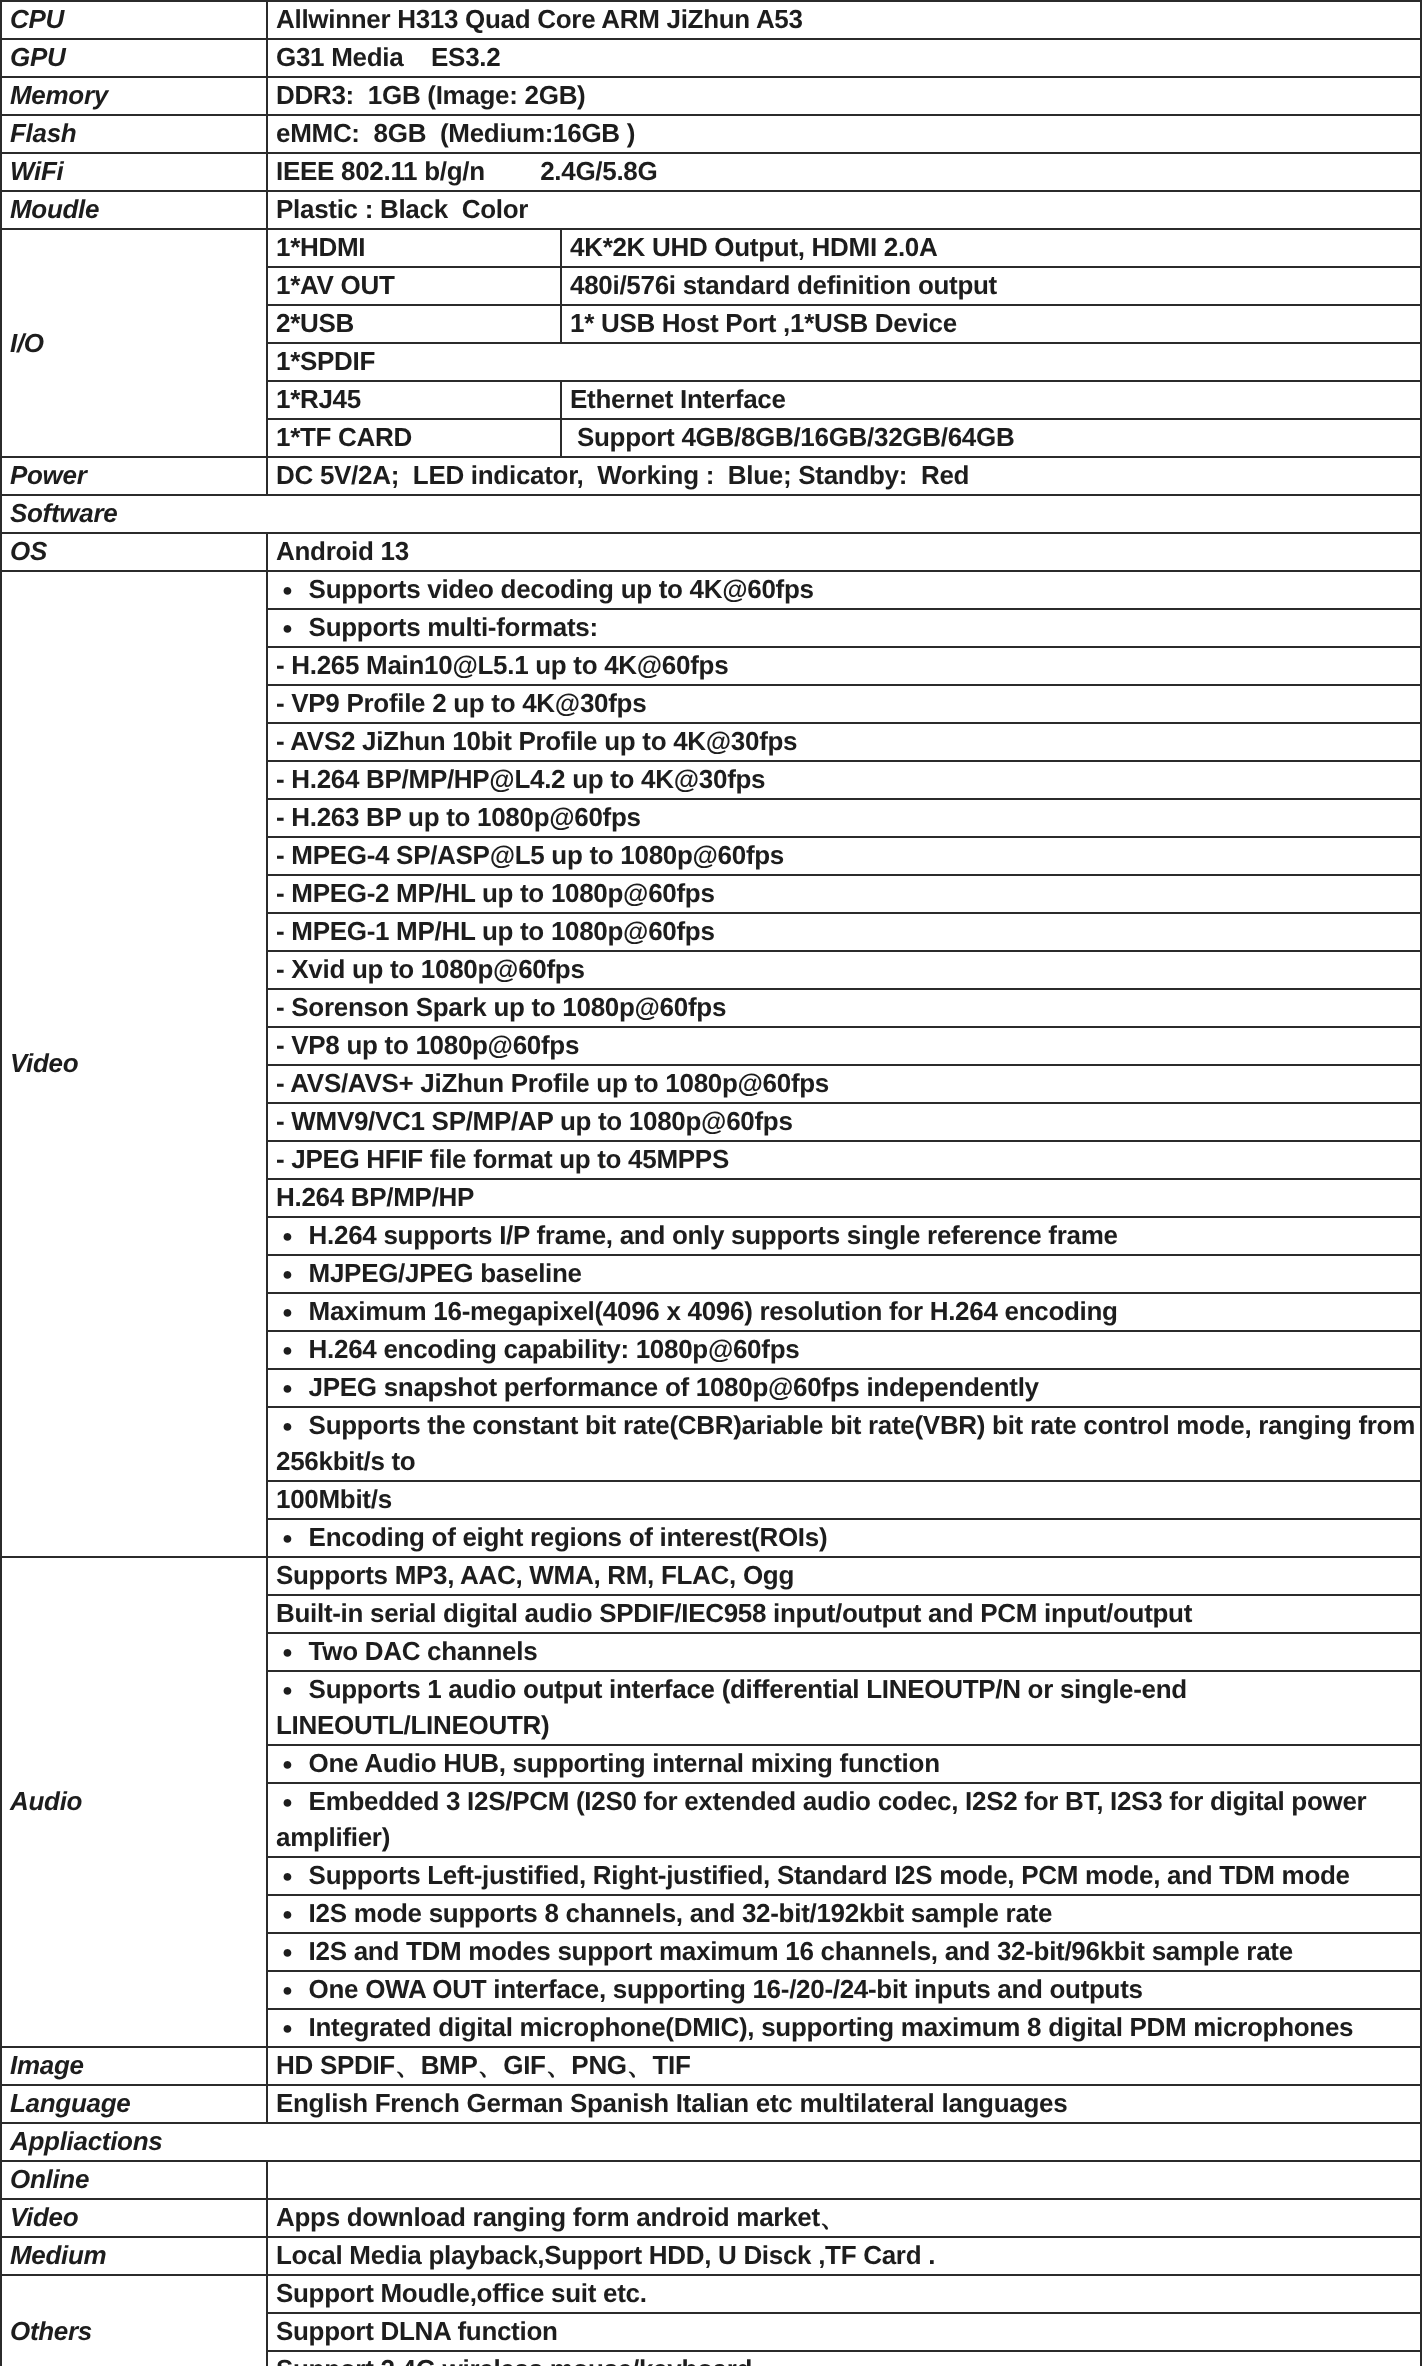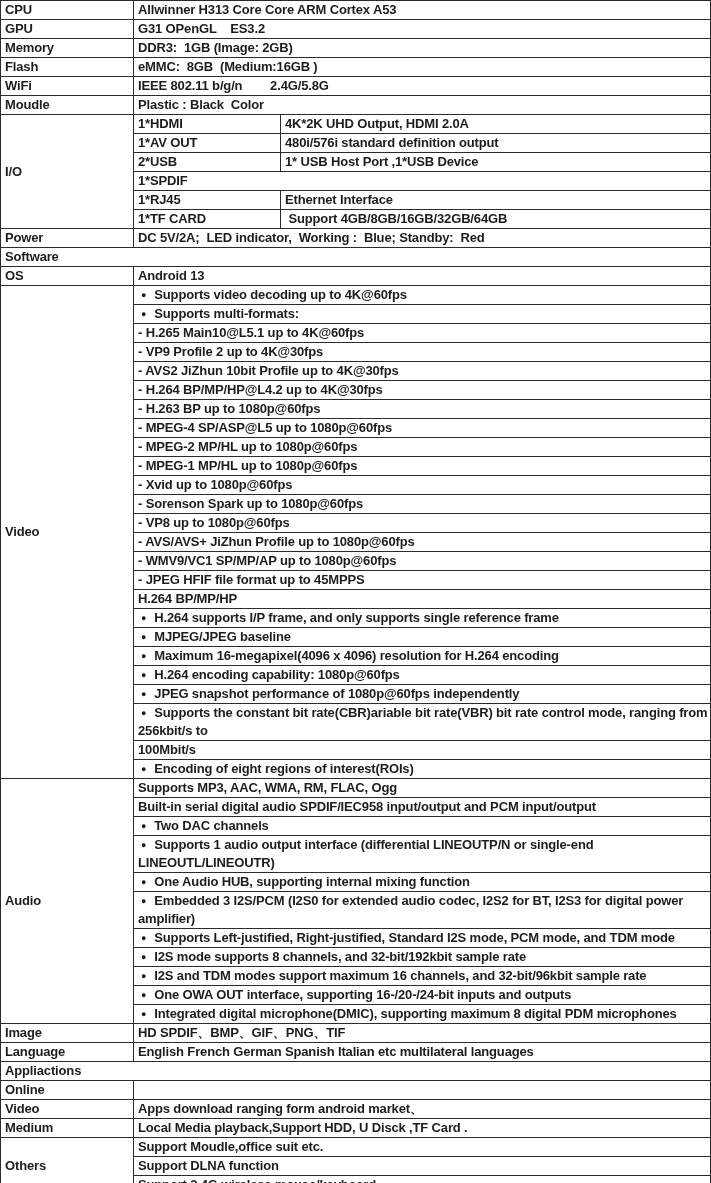--- a/index.html
+++ b/index.html
@@ -27,21 +27,21 @@
     line-height: 18px;
     letter-spacing: -0.15px;
     color: #1d1d1d;
     padding: 0 2px 0 4px;
     vertical-align: middle;
     white-space: pre-wrap;
     overflow: hidden;
     word-wrap: break-word;
   }
   table.spec tr { height: 19px; }
-  td.label { padding-left: 5px; }
+  td.label { padding-left: 5px; font-style: italic; }
   td.groupLabel { padding-left: 5px; vertical-align: middle; }
   span.bullet {
     display: inline-block;
     font-size: 9px;
     vertical-align: 1px;
     margin: 0 8px 0 3px;
   }
   span.lineText { white-space: pre-wrap; }
 </style>
 </head>
@@ -50,25 +50,25 @@
 <div class="page">
   <table class="spec">
     <colgroup>
       <col style="width:133px">
       <col style="width:147px">
       <col style="width:430px">
     </colgroup>
     <tbody>
         <tr>
           <td class="label">CPU</td>
-          <td colspan="2">Allwinner H313 Core Core ARM Cortex A53</td>
+          <td colspan="2">Allwinner H313 Quad Core ARM JiZhun A53</td>
         </tr>
         <tr>
           <td class="label">GPU</td>
-          <td colspan="2">G31 OPenGL    ES3.2</td>
+          <td colspan="2">G31 Media    ES3.2</td>
         </tr>
         <tr>
           <td class="label">Memory</td>
           <td colspan="2">DDR3:  1GB (Image: 2GB)</td>
         </tr>
         <tr>
           <td class="label">Flash</td>
           <td colspan="2">eMMC:  8GB  (Medium:16GB )</td>
         </tr>
         <tr>

